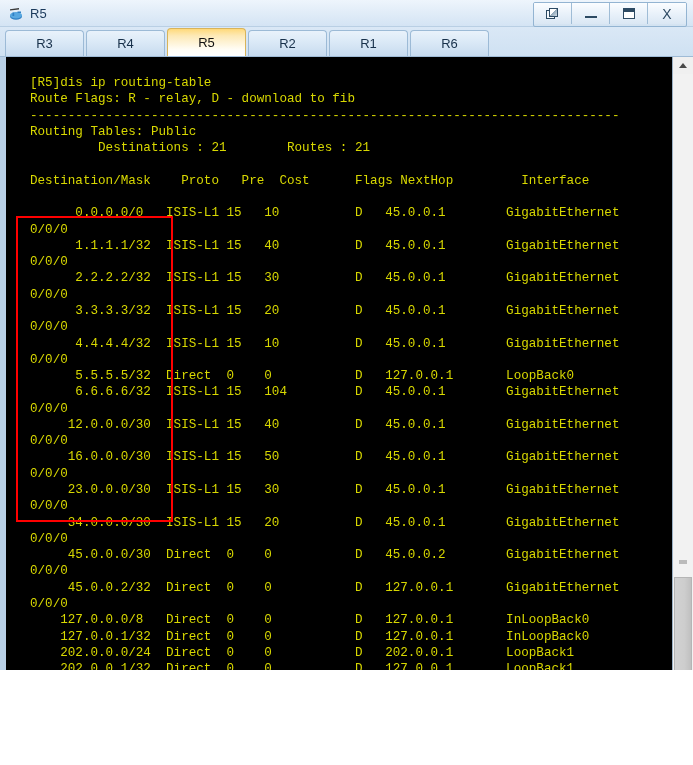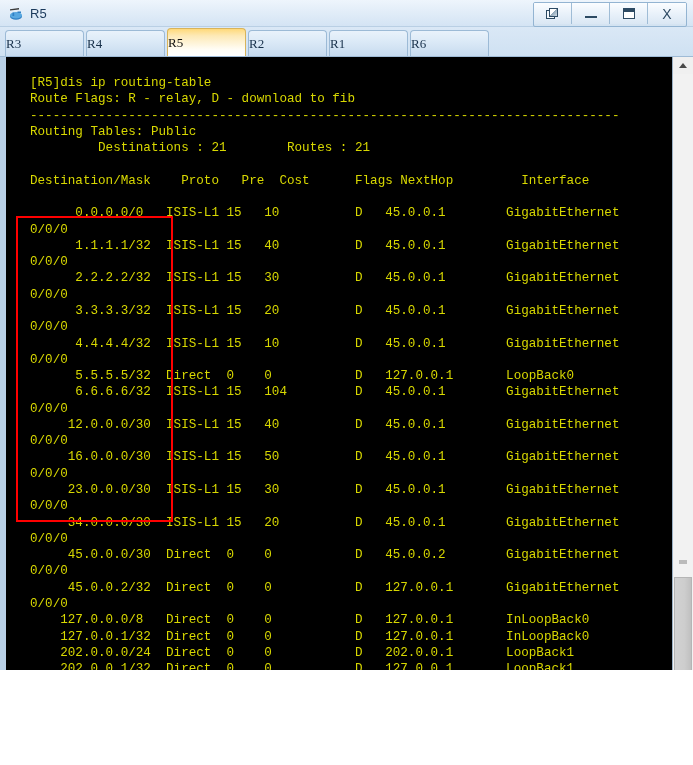--- a/index.html
+++ b/index.html
@@ -108,28 +108,29 @@
     box-sizing: border-box;
     padding-left: 5px;
     display: flex;
     align-items: flex-end;
     gap: 2px;
   }
   .tab {
     width: 79px;
     height: 26px;
     line-height: 25px;
+    text-align: center;
     font-size: 13px;
     color: #17304a;
     background: linear-gradient(to bottom, #e9f2fb 0%, #dceaf7 40%, #c7dbef 100%);
     border: 1px solid #9cbad6;
     border-bottom: none;
     border-radius: 4px 4px 0 0;
     box-sizing: border-box;
-    font-family: Liberation Serif, serif;
+    font-family: Liberation Sans, sans-serif;
   }
   .tab.active {
     background: linear-gradient(to bottom, #ffd97a 0%, #fde9b6 25%, #fffdf5 75%, #ffffff 100%);
     border-color: #d9b45a;
     height: 28px;
     line-height: 27px;
     color: #111;
   }
 
   

